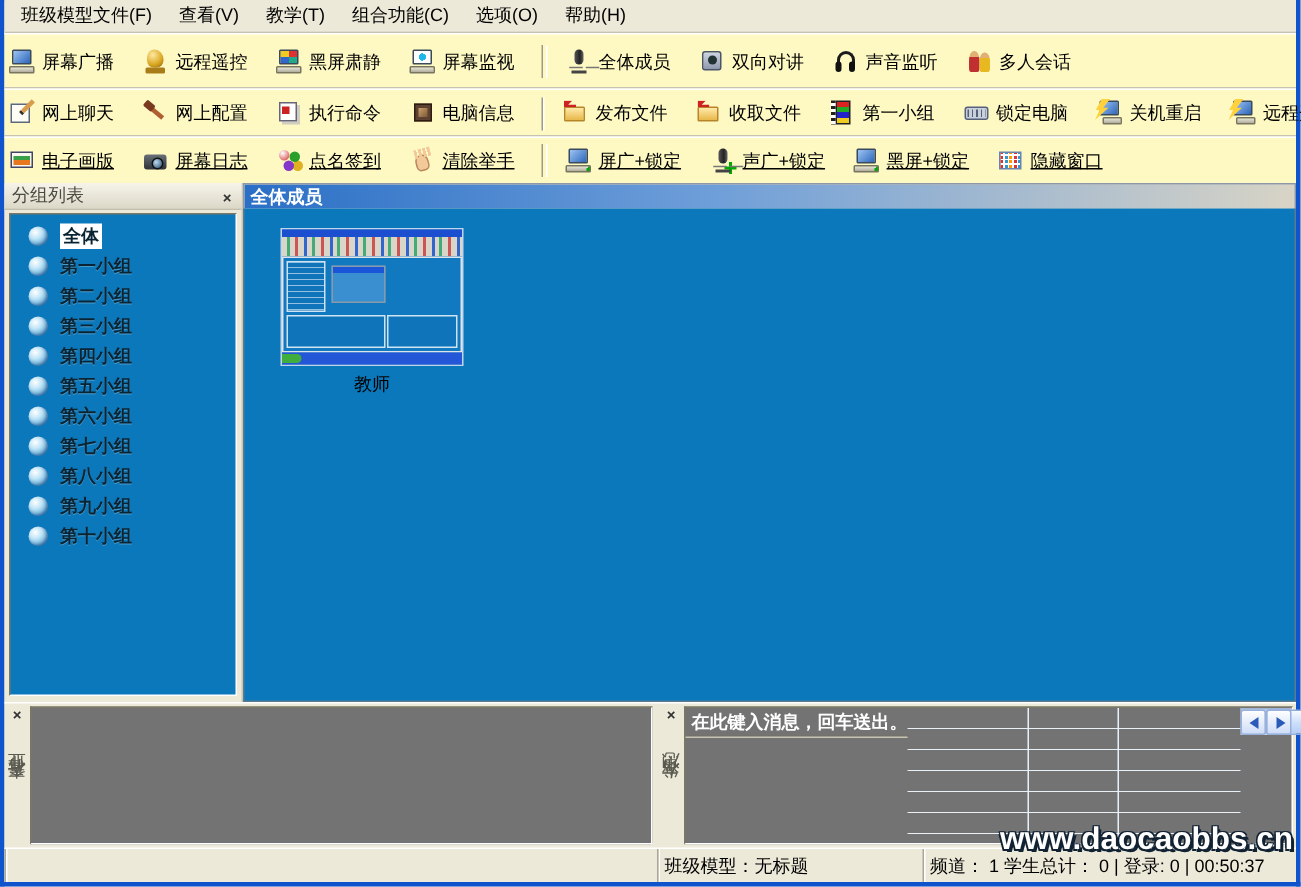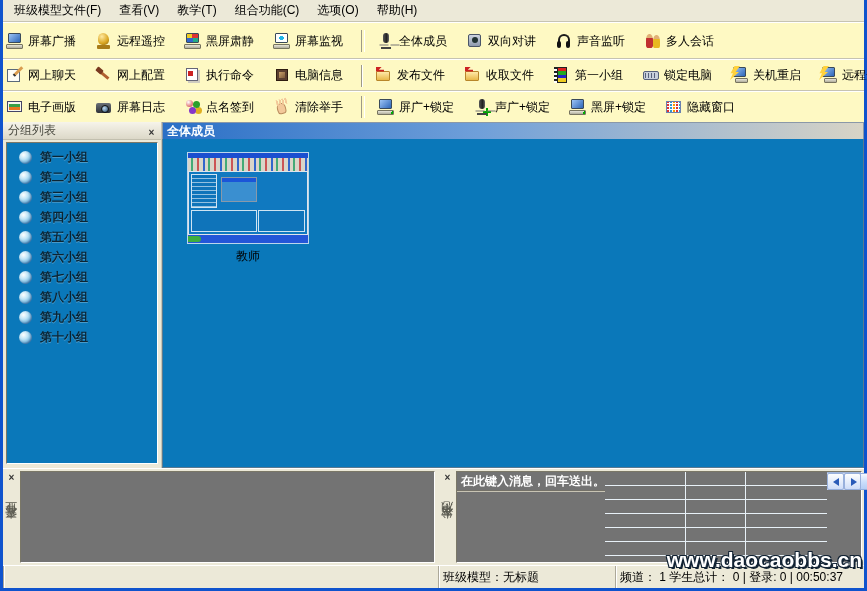--- a/index.html
+++ b/index.html
@@ -24,21 +24,21 @@
     border:2px solid #fff;border-top-width:3px;box-sizing:border-box;}
   .btn-close::before,.btn-close::after{content:"";position:absolute;left:3px;top:8px;width:13px;height:2.5px;background:#fff;}
   .btn-close::before{transform:rotate(45deg);} .btn-close::after{transform:rotate(-45deg);}
   
   .menubar{height:21px;flex:none;display:flex;align-items:center;padding-left:2px;
     background:#ece9d8;border-bottom:1px solid #fff;box-shadow:0 1px 0 #c9c5b4;}
   .menu-item{padding:2px 9px;color:#000;cursor:default;}
   
   .toolbar-row{flex:none;display:flex;align-items:center;padding-left:0;
     border-top:1px solid #fff;box-shadow:0 -1px 0 #c6c3b2;background:#fef9c3;}
-  .toolbar-row.r1{height:36px;} .toolbar-row.r2{height:31px;} .toolbar-row.r3{height:30px;}
+  .toolbar-row.r1{height:36px;} .toolbar-row.r2{height:31px;} .toolbar-row.r3{height:30px;text-decoration:underline;}
   .tbtn{display:flex;align-items:center;margin-right:13px;padding:2px 3px;cursor:default;white-space:nowrap;}
   .tlabel{color:#000;}
   .tb-sep{width:2px;height:22px;margin:0 9px 0 2px;border-left:1px solid #9e9a87;border-right:1px solid #fff;}
   .ticon{width:18px;height:17px;display:inline-block;position:relative;margin-right:4px;flex:none;}
   
   .i-computer::before,.i-colorscreen::before,.i-eyescreen::before,.i-complock::before,.i-power::before{
     content:"";position:absolute;left:2px;top:0;width:13px;height:10px;border:1px solid #3a4a5a;border-radius:1px;
     background:linear-gradient(135deg,#9cc4f5,#2e66b8);box-sizing:border-box;}
   .i-computer::after,.i-colorscreen::after,.i-eyescreen::after,.i-complock::after,.i-power::after{
     content:"";position:absolute;left:0;bottom:1px;width:17px;height:5px;border-radius:1px;
@@ -326,20 +326,24 @@
       </div>
     </div>
 
   <div class="center">
     <div class="sidebar">
       <div class="pane-head">
         <span class="ph-title">分组列表</span>
         <span class="x-btn">×</span>
       </div>
       <div class="side-body" id="group-list">
+          <div class="group-item selected">
+            <span class="ball-icon"></span>
+            <span class="gi-label">全体</span>
+          </div>
           <div class="group-item">
             <span class="ball-icon"></span>
             <span class="gi-label">第一小组</span>
           </div>
           <div class="group-item">
             <span class="ball-icon"></span>
             <span class="gi-label">第二小组</span>
           </div>
           <div class="group-item">
             <span class="ball-icon"></span>

